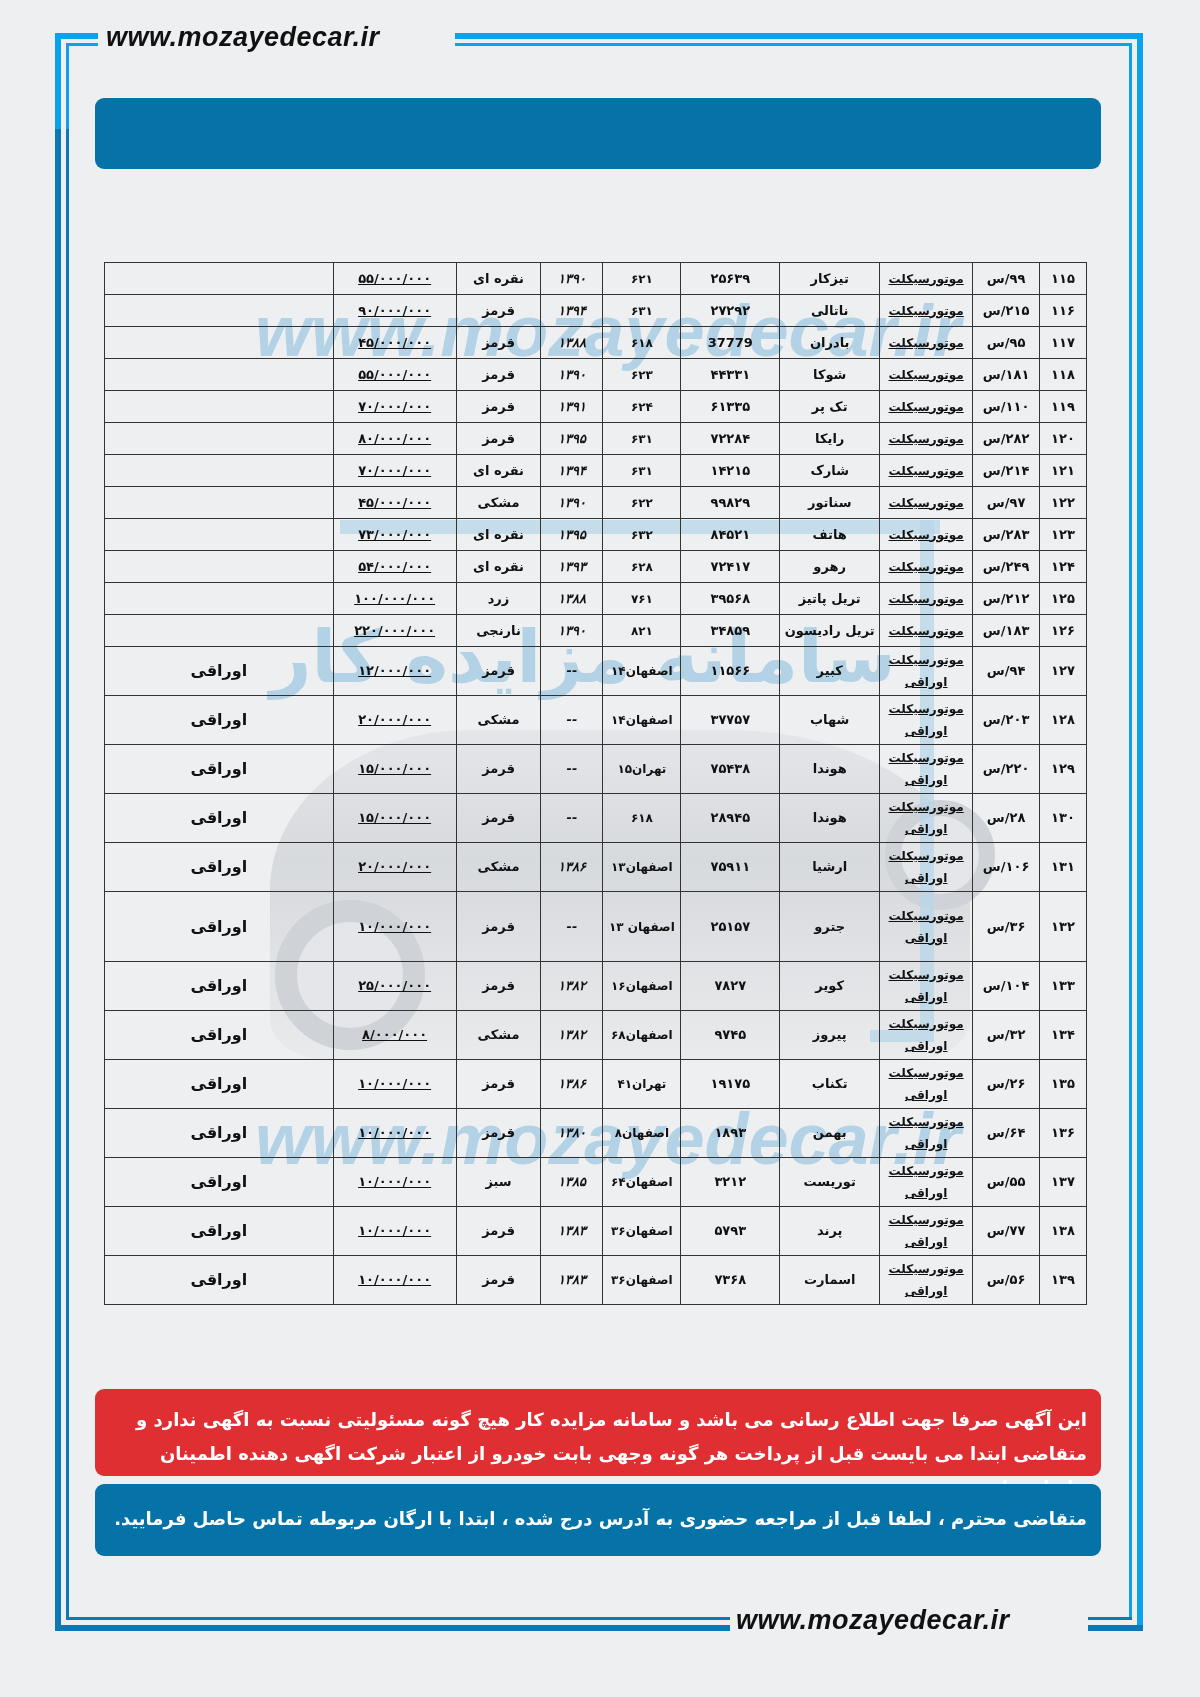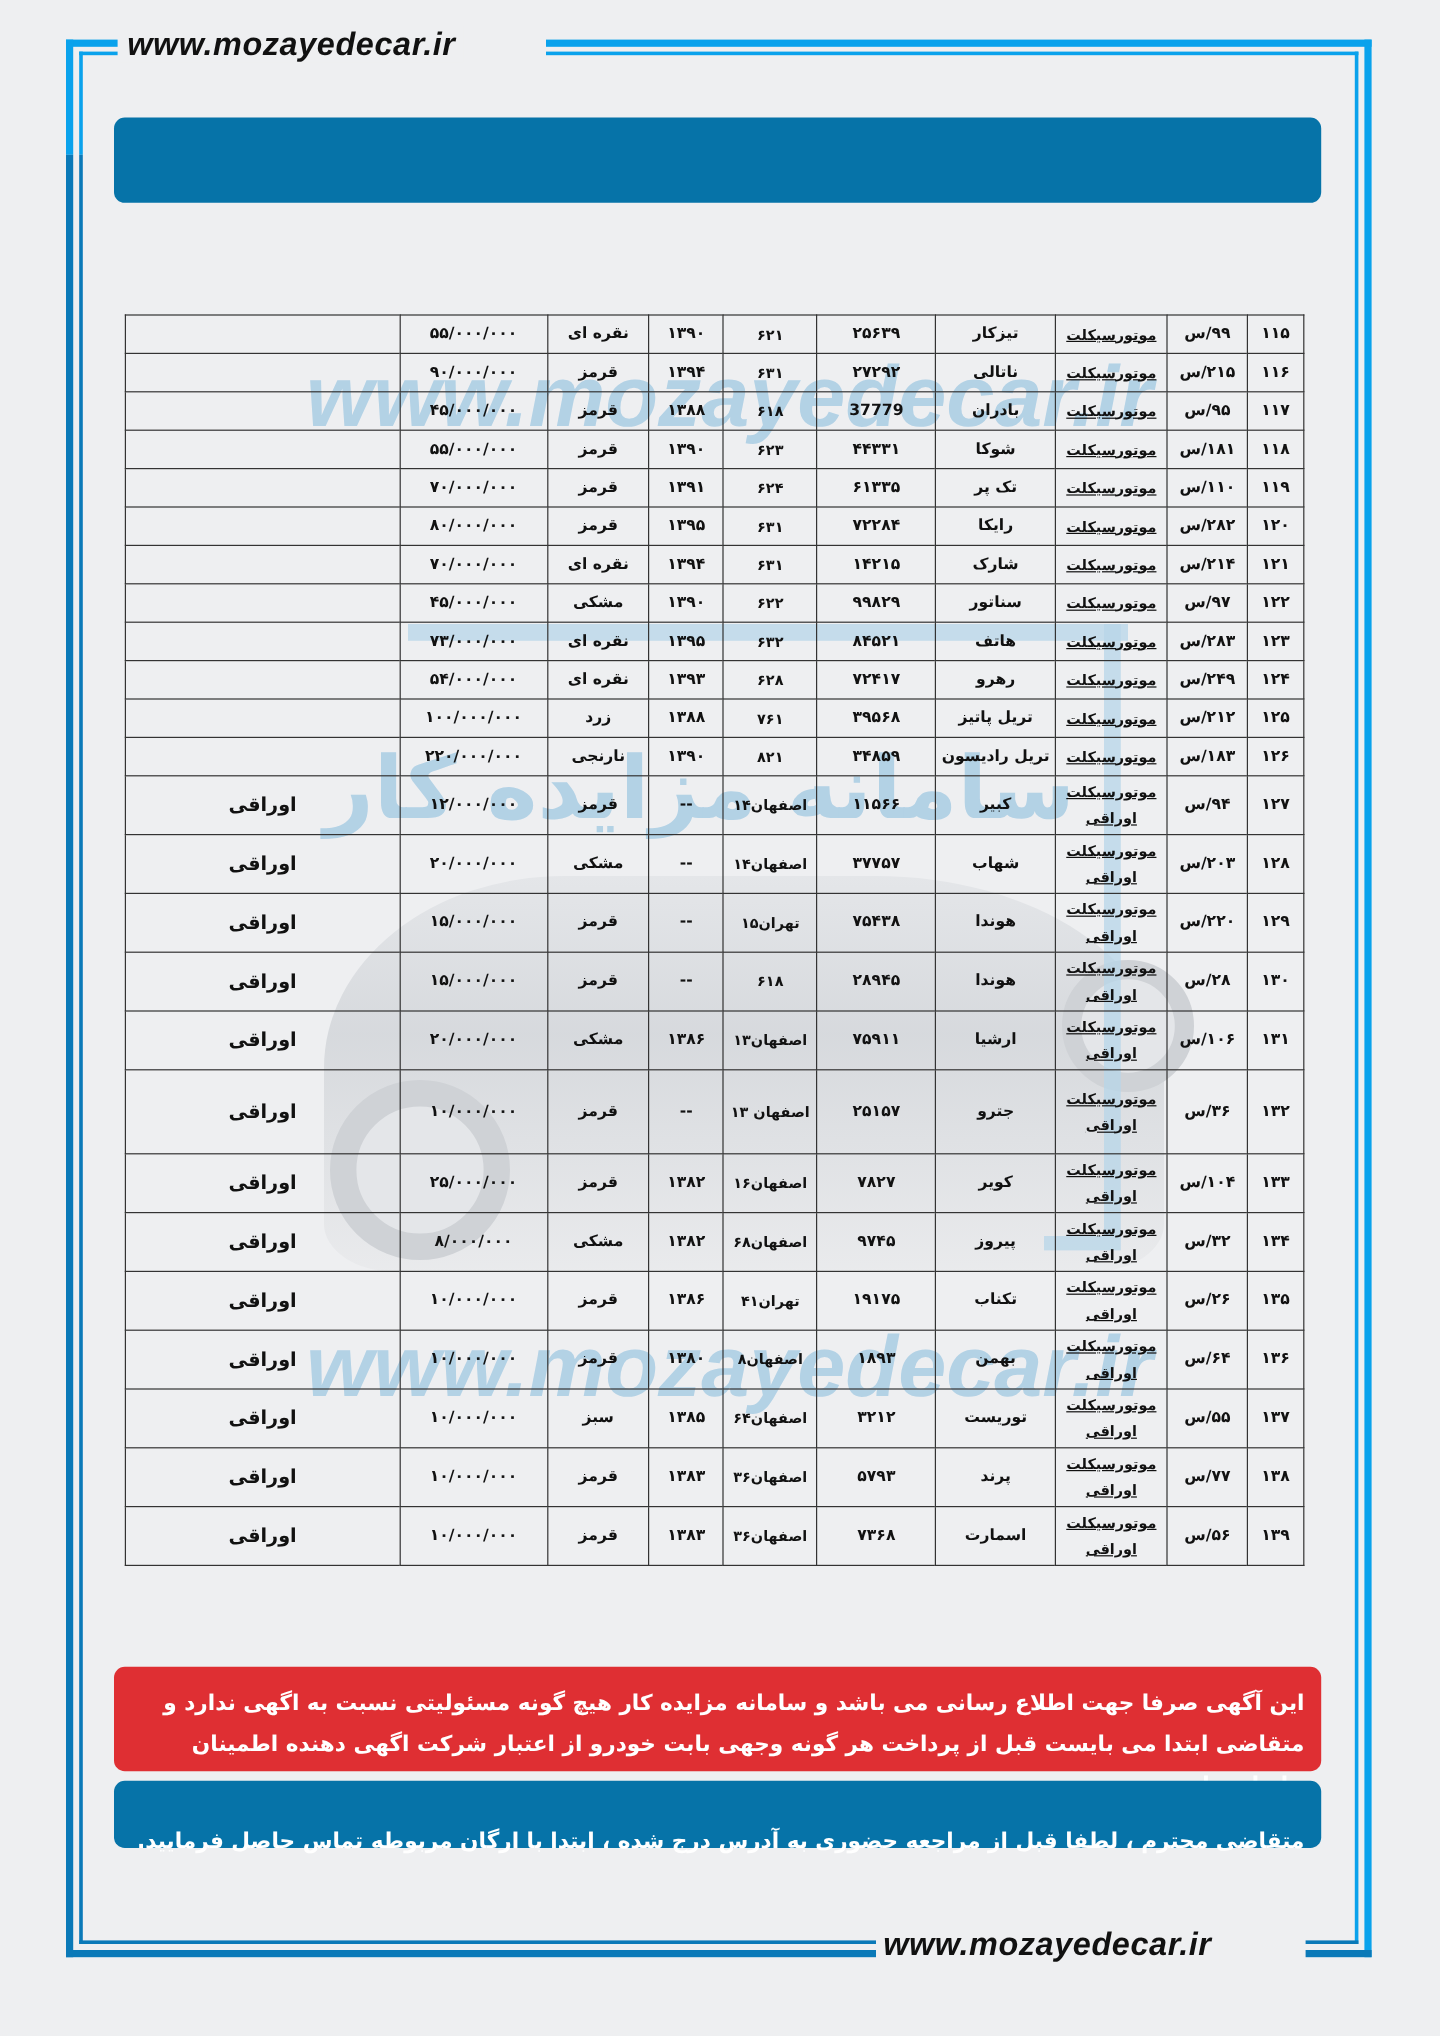--- a/index.html
+++ b/index.html
@@ -51,34 +51,34 @@
   }
   .listing-table tr.single td { height: 32px; }
   .listing-table tr.double td { height: 49px; }
   .listing-table tr.triple td { height: 70px; }
   .c-idx { width: 47px; }
   .c-code { width: 67px; }
   .c-type { width: 93px; font-size: 12px !important; text-decoration: underline; }
   .c-model { width: 100px; }
   .c-chassis { width: 99px; margin-top: 35px; }
   .c-plate { width: 78px; font-size: 12px !important; margin-left: 48px; }
-  .c-year { width: 62px; }
+  .c-year { width: 62px; font-style: italic; }
   .c-color { width: 85px; }
-  .c-price { width: 123px; }
+  .c-price { width: 123px; text-decoration: underline; }
   .c-note { width: 229px; font-size: 16px !important; }
   .type-line { display: block; line-height: 22px; }
 
   
   .note {
     position: absolute; left: 95px; width: 1006px; border-radius: 9px; color: #fff;
     font-family: "DejaVu Sans", sans-serif; font-weight: 700; direction: rtl; text-align: right;
     font-size: 18px; z-index: 1;
   }
   .note.red { top: 1389px; height: 87px; background: #df2f33; padding: 14px 14px 0 14px; line-height: 34px; }
-  .note.blue { top: 1484px; height: 56px; background: #0673a8; padding: 16px 14px; line-height: 70px; }
+  .note.blue { top: 1484px; height: 72px; background: #0673a8; padding: 0 14px; line-height: 70px; }
 </style>
 </head>
 <body>
 
 <div>
   <div class="fl" style="left:55px;top:33px;width:43px;height:6px;"></div>
   <div class="fl" style="left:455px;top:33px;width:688px;height:6px;"></div>
   <div class="fl" style="left:66px;top:43px;width:32px;height:3px;"></div>
   <div class="fl" style="left:455px;top:43px;width:677px;height:3px;"></div>
   <div class="fl" style="left:55px;top:33px;width:6px;height:96px;"></div>

